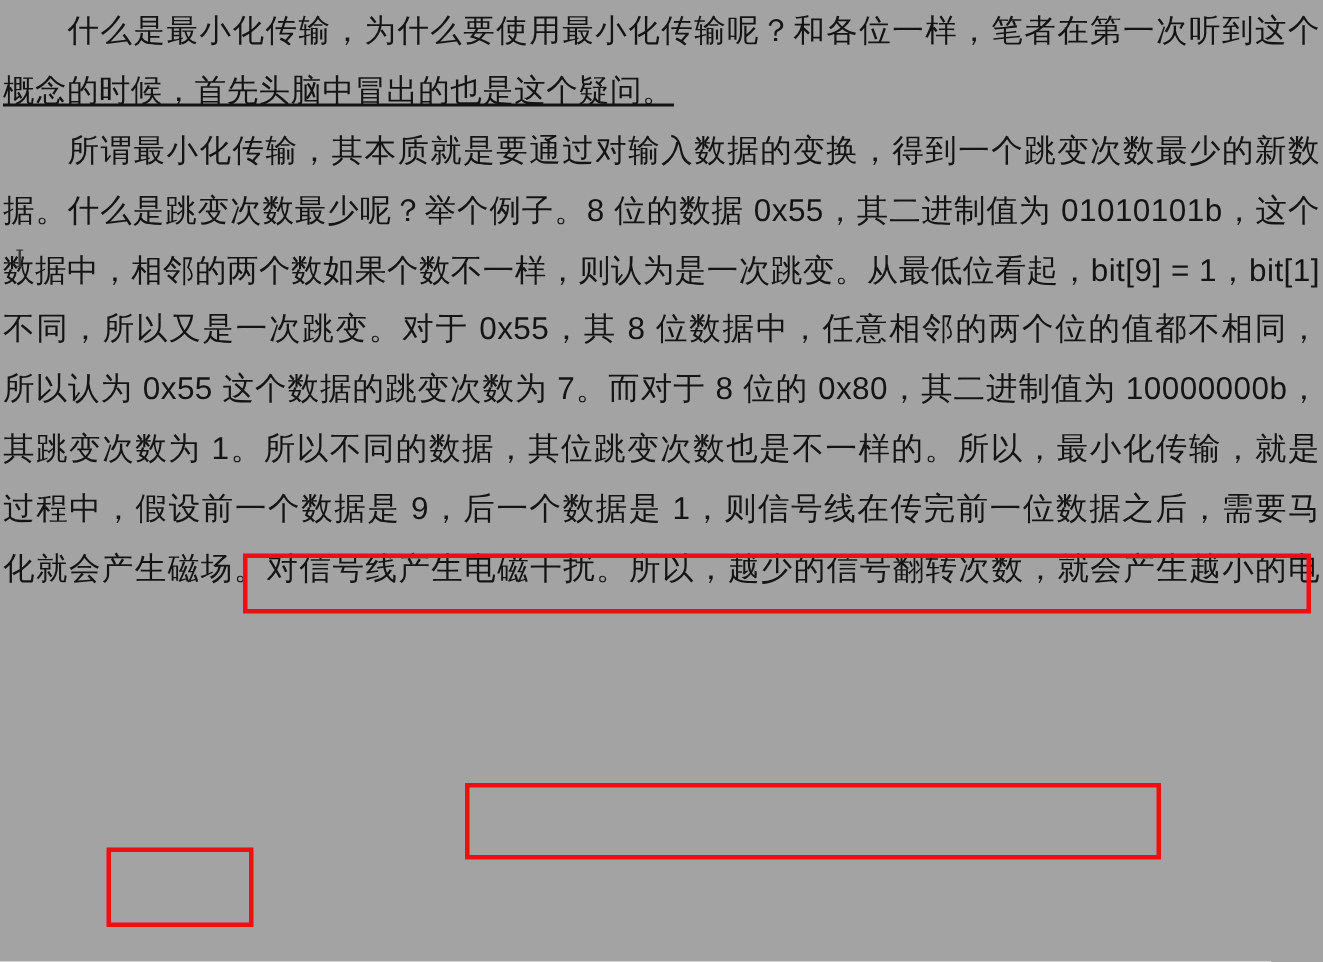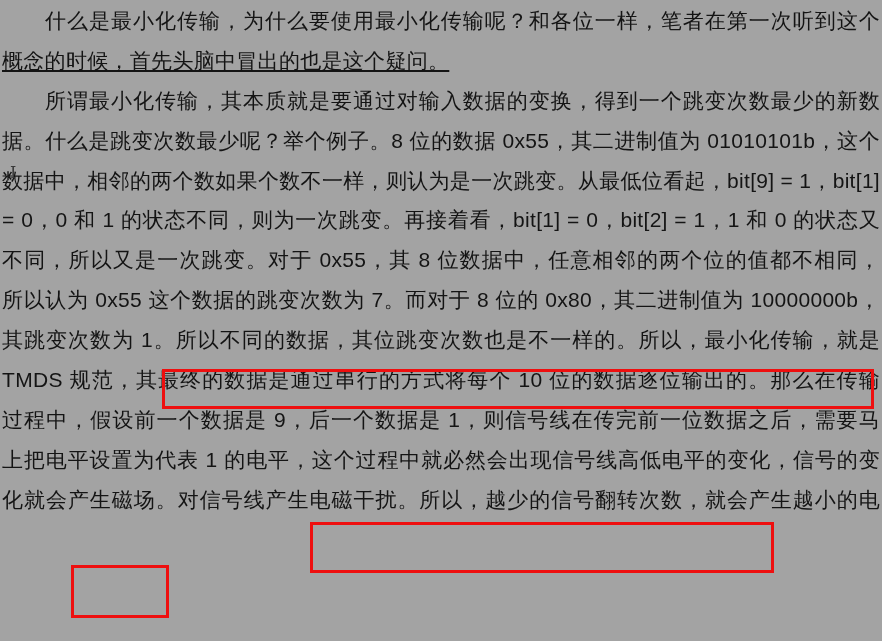--- a/index.html
+++ b/index.html
@@ -46,27 +46,24 @@
 <body>
 
 <div class="page">
 
   <div class="textcol">
     <div class="line indent">什么是最小化传输，为什么要使用最小化传输呢？和各位一样，笔者在第一次听到这个</div>
     <div class="line left">概念的时候，首先头脑中冒出的也是这个疑问。</div>
     <div class="line indent">所谓最小化传输，其本质就是要通过对输入数据的变换，得到一个跳变次数最少的新数</div>
     <div class="line">据。什么是跳变次数最少呢？举个例子。8 位的数据 0x55，其二进制值为 01010101b，这个</div>
     <div class="line">数据中，相邻的两个数如果个数不一样，则认为是一次跳变。从最低位看起，bit[9] = 1，bit[1]</div>
-    <div class="line">= 0，0 和 1 的状态不同，则为一次跳变。再接着看，bit[1] = 0，bit[2] = 1，1 和 0 的状态又</div>
     <div class="line">不同，所以又是一次跳变。对于 0x55，其 8 位数据中，任意相邻的两个位的值都不相同，</div>
     <div class="line">所以认为 0x55 这个数据的跳变次数为 7。而对于 8 位的 0x80，其二进制值为 10000000b，</div>
     <div class="line">其跳变次数为 1。所以不同的数据，其位跳变次数也是不一样的。所以，最小化传输，就是</div>
-    <div class="line">TMDS 规范，其最终的数据是通过串行的方式将每个 10 位的数据逐位输出的。那么在传输</div>
     <div class="line">过程中，假设前一个数据是 9，后一个数据是 1，则信号线在传完前一位数据之后，需要马</div>
-    <div class="line">上把电平设置为代表 1 的电平，这个过程中就必然会出现信号线高低电平的变化，信号的变</div>
     <div class="line">化就会产生磁场。对信号线产生电磁干扰。所以，越少的信号翻转次数，就会产生越小的电</div>
   </div>
 
   <div class="hbox hbox-1" style="border-color: rgb(238, 15, 15);"></div>
   <div class="hbox hbox-2" style="border-color: rgb(238, 15, 15);"></div>
   <div class="hbox hbox-3" style="border-color: rgb(238, 15, 15);"></div>
 
   <div class="ibeam">I</div>
 
 </div>

